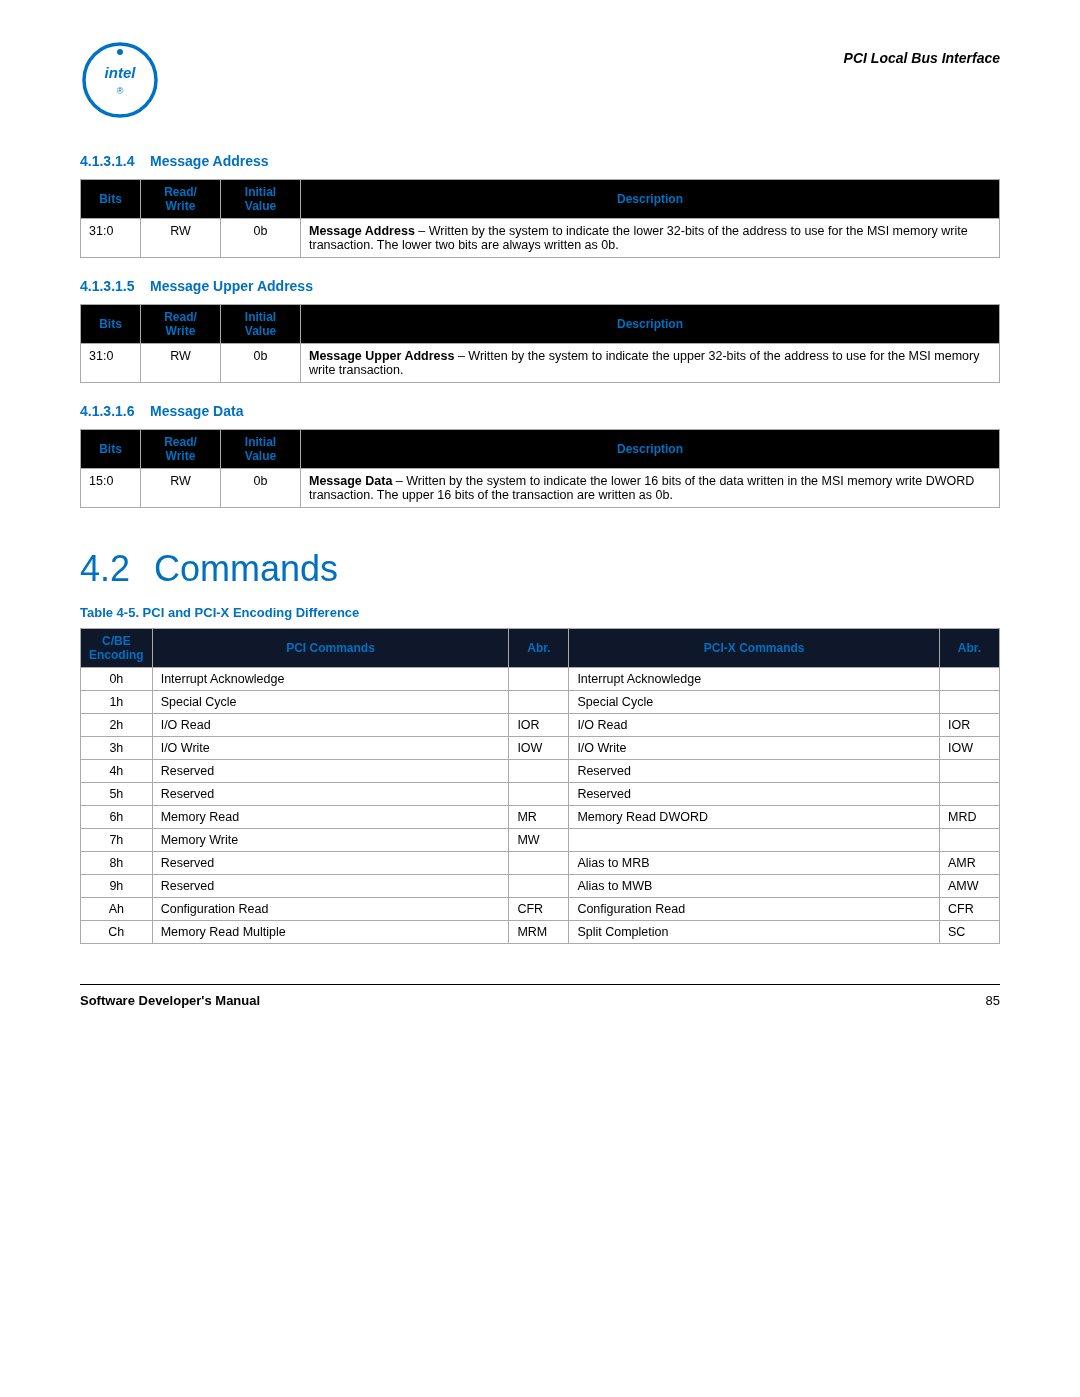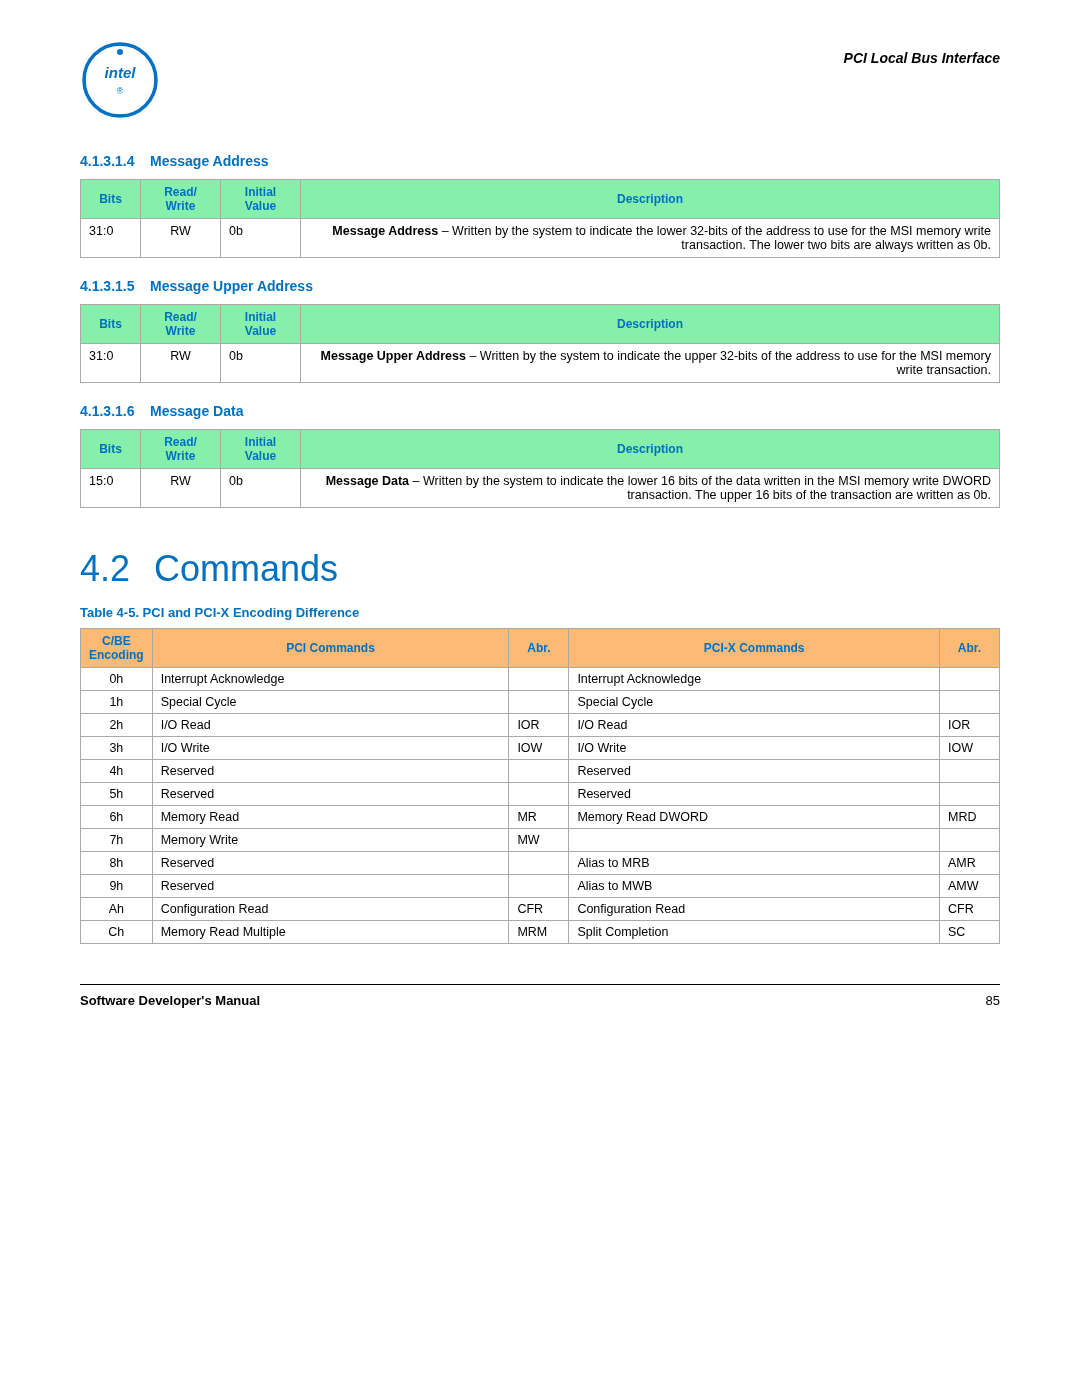--- a/index.html
+++ b/index.html
@@ -39,44 +39,43 @@
       margin-bottom: 10px;
       margin-top: 20px;
     }
     table.data-table {
       width: 100%;
       border-collapse: collapse;
       margin-bottom: 18px;
       font-size: 12.5px;
     }
     table.data-table th {
-      background-color: #86efac;
+      background-color: #000000;
       color: #0070c0;
       font-weight: bold;
       text-align: center;
       padding: 5px 8px;
       border: 1px solid #aaa;
       font-size: 12px;
     }
     table.data-table td {
       border: 1px solid #aaa;
       padding: 5px 8px;
       vertical-align: top;
-      text-align: right;
     }
     table.data-table td.bits-col {
       text-align: left;
       width: 60px;
     }
     table.data-table td.rw-col {
       text-align: center;
       width: 80px;
     }
     table.data-table td.val-col {
-      text-align: left;
+      text-align: center;
       width: 80px;
     }
     table.data-table th.desc-col {
       text-align: center;
     }
     .section-42 {
       margin-top: 40px;
     }
     .section-42-title {
       font-size: 36px;
@@ -108,21 +107,21 @@
       font-size: 13px;
       margin-bottom: 8px;
     }
     table.encoding-table {
       width: 100%;
       border-collapse: collapse;
       font-size: 12.5px;
       margin-bottom: 20px;
     }
     table.encoding-table th {
-      background-color: #fdba74;
+      background-color: #0f172a;
       color: #0070c0;
       font-weight: bold;
       text-align: center;
       padding: 5px 8px;
       border: 1px solid #aaa;
       font-size: 12px;
     }
     table.encoding-table td {
       border: 1px solid #aaa;
       padding: 4px 8px;

